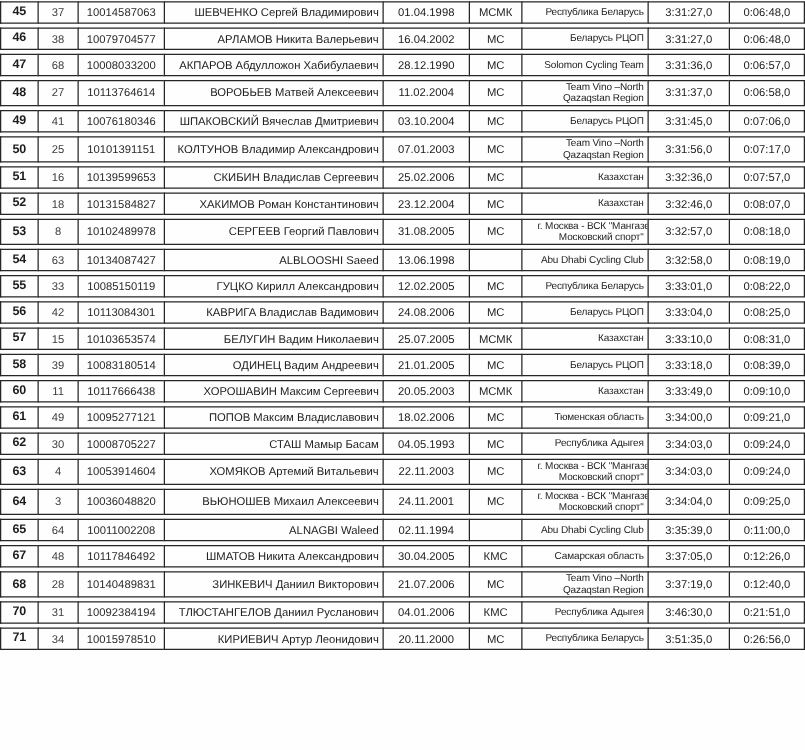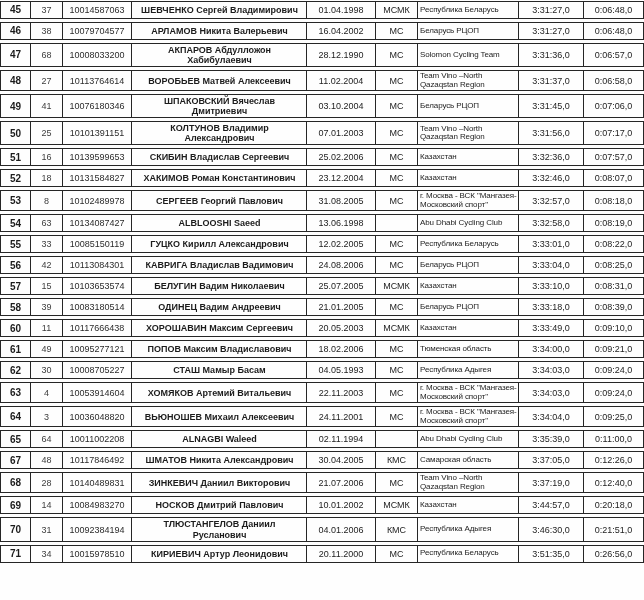--- a/index.html
+++ b/index.html
@@ -28,24 +28,24 @@
     height: 18px;
     overflow: hidden;
     font-size: 9px;
     line-height: 1.12;
     text-align: center;
   }
   td:last-child { border-right: 1.5px solid #262626; margin-left: 16px; }
   td.col-rank  { width: 30px; font-weight: bold; font-size: 10px; }
   td.col-bib   { width: 32px; color: #3d3d3d; }
   td.col-uci   { width: 69px; color: #2b2b2b; text-align: center; }
-  td.col-name  { width: 175px; font-weight: bold; text-align: center; padding-left: 4px; }
+  td.col-name  { width: 175px; font-weight: normal; text-align: right; padding-left: 4px; }
   td.col-dob   { width: 69px; }
   td.col-cat   { width: 42px; }
-  td.col-team  { width: 101px; text-align: left; padding-left: 2px;
+  td.col-team  { width: 101px; text-align: right; padding-left: 12px;
                  font-size: 8px; line-height: 8.5px; white-space: pre; letter-spacing: -0.1px; }
   td.col-time  { width: 65px; }
   td.col-gap   { width: 61px; }
 </style>
 </head>
 <body>
 
 <table class="results">
   <tbody>
       <tr>
@@ -290,31 +290,20 @@
         <td class="col-uci">10140489831</td>
         <td class="col-name">ЗИНКЕВИЧ Даниил Викторович</td>
         <td class="col-dob">21.07.2006</td>
         <td class="col-cat">МС</td>
         <td class="col-team">Team Vino –North
 Qazaqstan Region</td>
         <td class="col-time">3:37:19,0</td>
         <td class="col-gap">0:12:40,0</td>
       </tr>
       <tr>
-        <td class="col-rank">69</td>
-        <td class="col-bib">14</td>
-        <td class="col-uci">10084983270</td>
-        <td class="col-name">НОСКОВ Дмитрий Павлович</td>
-        <td class="col-dob">10.01.2002</td>
-        <td class="col-cat">МСМК</td>
-        <td class="col-team">Казахстан</td>
-        <td class="col-time">3:44:57,0</td>
-        <td class="col-gap">0:20:18,0</td>
-      </tr>
-      <tr>
         <td class="col-rank">70</td>
         <td class="col-bib">31</td>
         <td class="col-uci">10092384194</td>
         <td class="col-name">ТЛЮСТАНГЕЛОВ Даниил Русланович</td>
         <td class="col-dob">04.01.2006</td>
         <td class="col-cat">КМС</td>
         <td class="col-team">Республика Адыгея</td>
         <td class="col-time">3:46:30,0</td>
         <td class="col-gap">0:21:51,0</td>
       </tr>

